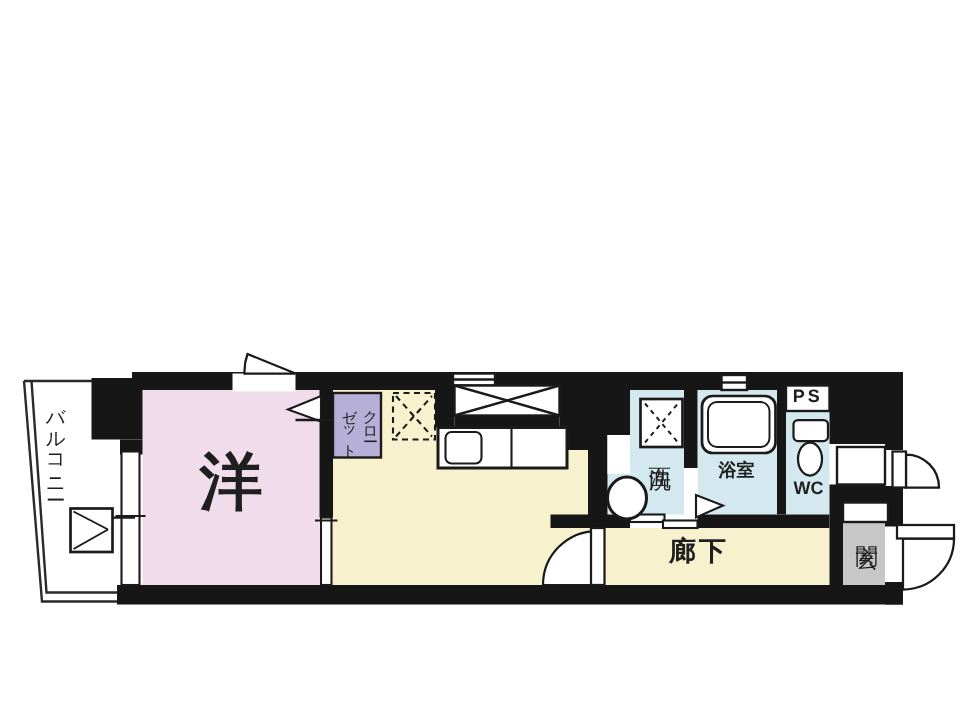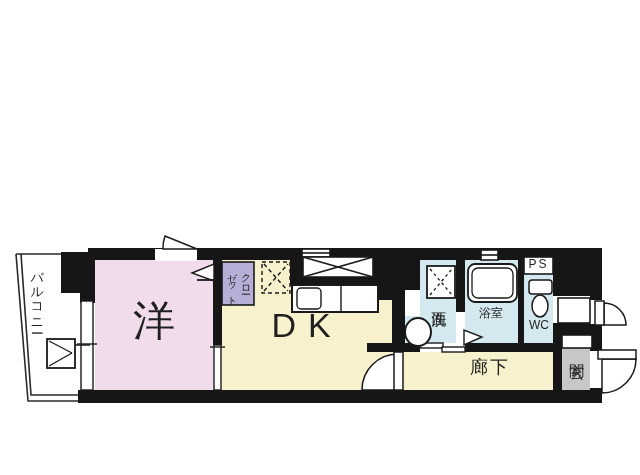--- a/index.html
+++ b/index.html
@@ -1,20 +1,20 @@
 <!DOCTYPE html>
 <html><head>
 <meta charset="utf-8">
 <style>
   html,body{margin:0;padding:0;background:#ffffff;}
   #stage{position:relative;width:640px;height:475px;background:#ffffff;overflow:hidden;
          font-family:"Liberation Sans","DejaVu Sans",sans-serif;color:#1f1f1f;}
   #plan-svg{position:absolute;left:0;top:0;}
   .lbl{position:absolute;color:#1f1f1f;line-height:1.05;white-space:nowrap;}
-  .lbl.center{text-align:center;}
+  .lbl.center{text-align:center;font-weight:bold;}
   .vert{writing-mode:vertical-rl;text-orientation:upright;}
 </style>
 </head>
 <body>
 
 <div id="stage">
 
 <svg id="plan-svg" width="640" height="475" viewBox="0 0 640 475">
 
   <g stroke="#2a2a2a" stroke-width="1.6" fill="none">
@@ -135,26 +135,25 @@
   </g>
 </svg>
 
   <div class="lbl vert" style="left:30px;top:263px;font-size:13px;letter-spacing:1px;">バルコニー</div>
 
   <div class="lbl center" style="left:95px;top:299px;width:118px;font-size:42px;">洋</div>
 
   <div class="lbl vert" style="left:240px;top:266px;font-size:10px;">クロー</div>
   <div class="lbl vert" style="left:226px;top:266px;font-size:10px;">ゼット</div>
 
-  <div class="lbl center" style="left:222px;top:308px;width:170px;font-size:34px;letter-spacing:12px;">DK</div>
 
   <div class="lbl vert" style="left:431px;top:300px;font-size:15px;">洗面</div>
 
   <div class="lbl center" style="left:462px;top:307px;width:58px;font-size:12px;">浴室</div>
 
   <div class="lbl center" style="left:524px;top:258px;width:29px;font-size:12px;letter-spacing:2px;">PS</div>
 
   <div class="lbl center" style="left:524px;top:319px;width:30px;font-size:12px;">WC</div>
 
-  <div class="lbl center" style="left:420px;top:358px;width:140px;font-size:18px;letter-spacing:2px;">廊下</div>
+  <div class="lbl center" style="left:396px;top:358px;width:140px;font-size:18px;letter-spacing:2px;">廊下</div>
 
   <div class="lbl vert" style="left:569px;top:352px;font-size:15px;">玄関</div>
 </div>
 
 </body></html>

